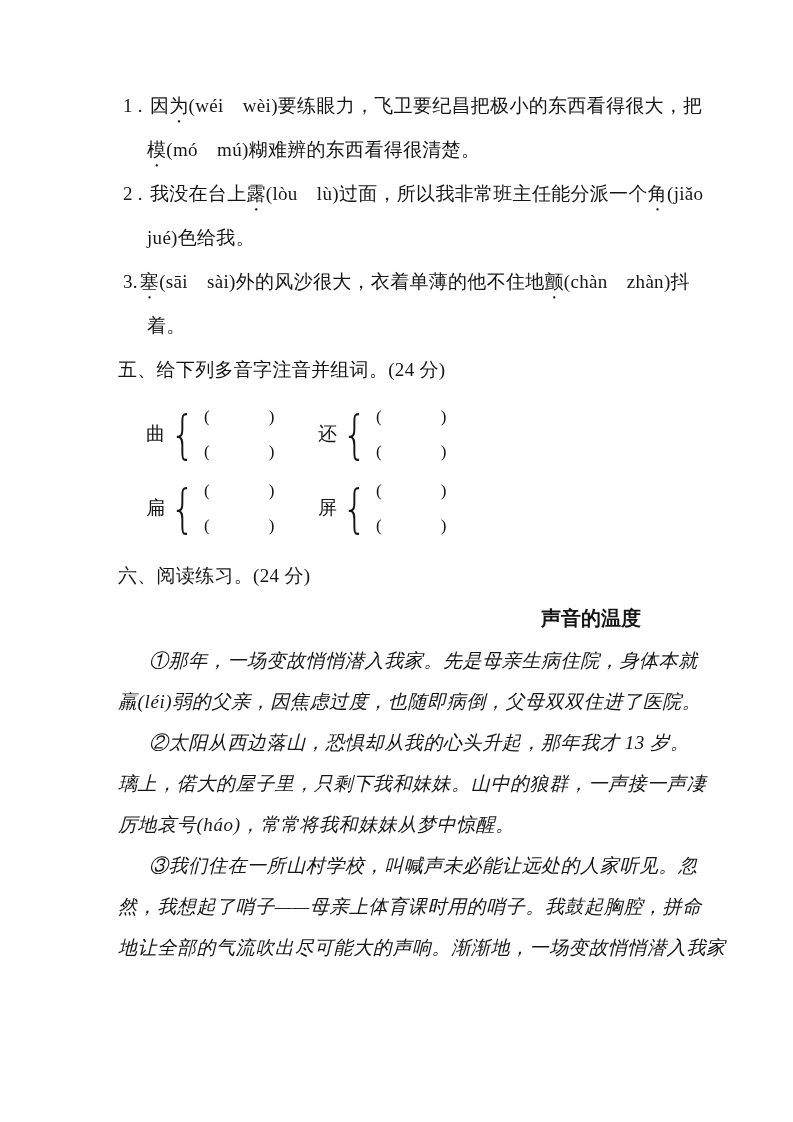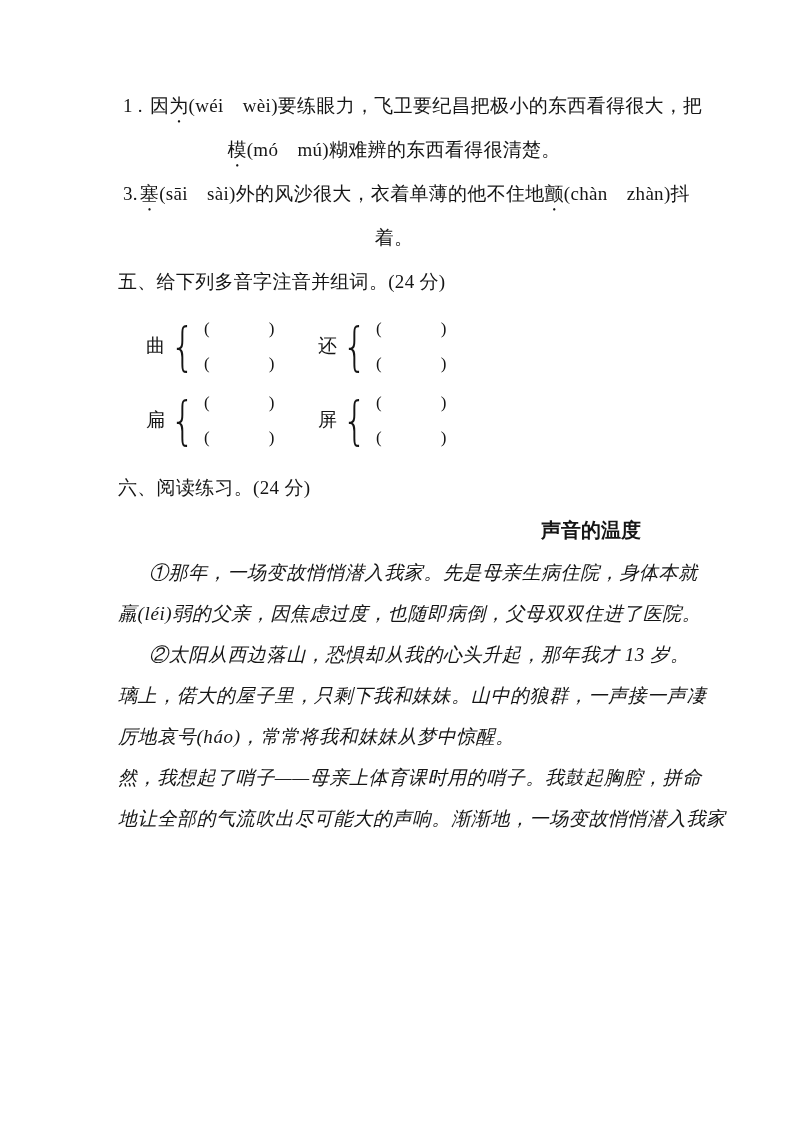--- a/index.html
+++ b/index.html
@@ -14,21 +14,21 @@
   .page {
     box-sizing: border-box;
     width: 721px;
     height: 1122px;
     padding: 84px 80px 0 118px;
   }
 
   
   .items { font-size: 19px; margin-left: 5px; }
   .item-line { line-height: 44px; white-space: nowrap; letter-spacing: 0.3px; }
-  .item-line.cont { padding-left: 24px; text-align: center; }
+  .item-line.cont { padding-left: 24px; }
   .num { margin-right: 2px; }
 
   
   .em {
     -webkit-text-emphasis: filled dot #151515;
     -webkit-text-emphasis-position: under right;
     text-emphasis: filled dot #151515;
     text-emphasis-position: under right;
   }
 
@@ -83,20 +83,24 @@
 
 <div class="page">
 
   <section class="items">
 
     <div class="item">
       <div class="item-line"><span class="num">1 . </span><span><span>因</span><span class="em">为</span><span>(wéi　wèi)要练眼力，飞卫要纪昌把极小的东西看得很大，把</span></span></div>
       <div class="item-line cont"><span><span class="em">模</span><span>(mó　mú)糊难辨的东西看得很清楚。</span></span></div>
     </div>
 
+    <div class="item">
+      <div class="item-line"><span class="num">2 . </span><span><span>我没在台上</span><span class="em">露</span><span>(lòu　lù)过面，所以我非常班主任能分派一个</span><span class="em">角</span><span>(jiǎo</span></span></div>
+      <div class="item-line cont"><span><span>jué)色给我。</span></span></div>
+    </div>
 
     <div class="item">
       <div class="item-line"><span class="num">3.</span><span><span class="em">塞</span><span>(sāi　sài)外的风沙很大，衣着单薄的他不住地</span><span class="em">颤</span><span>(chàn　zhàn)抖</span></span></div>
       <div class="item-line cont"><span><span>着。</span></span></div>
     </div>
 
   </section>
 
   <h2 class="sec-heading">五、给下列多音字注音并组词。(24 分)</h2>
 
@@ -142,17 +146,18 @@
   <h2 class="sec-heading six">六、阅读练习。(24 分)</h2>
 
   <div class="passage-title">声音的温度</div>
 
   <div class="passage">
     <div class="pline indent">①那年，一场变故悄悄潜入我家。先是母亲生病住院，身体本就</div>
     <div class="pline">羸(léi)弱的父亲，因焦虑过度，也随即病倒，父母双双住进了医院。</div>
     <div class="pline indent">②太阳从西边落山，恐惧却从我的心头升起，那年我才 13 岁。</div>
     <div class="pline">璃上，偌大的屋子里，只剩下我和妹妹。山中的狼群，一声接一声凄</div>
     <div class="pline">厉地哀号(háo)，常常将我和妹妹从梦中惊醒。</div>
+    <div class="pline indent">③我们住在一所山村学校，叫喊声未必能让远处的人家听见。忽</div>
     <div class="pline">然，我想起了哨子——母亲上体育课时用的哨子。我鼓起胸腔，拼命</div>
     <div class="pline">地让全部的气流吹出尽可能大的声响。渐渐地，一场变故悄悄潜入我家</div>
   </div>
 
 </div>
 
 </body></html>

